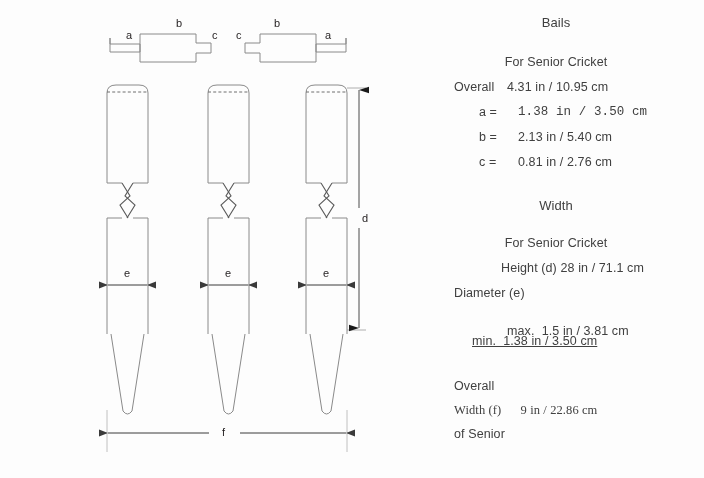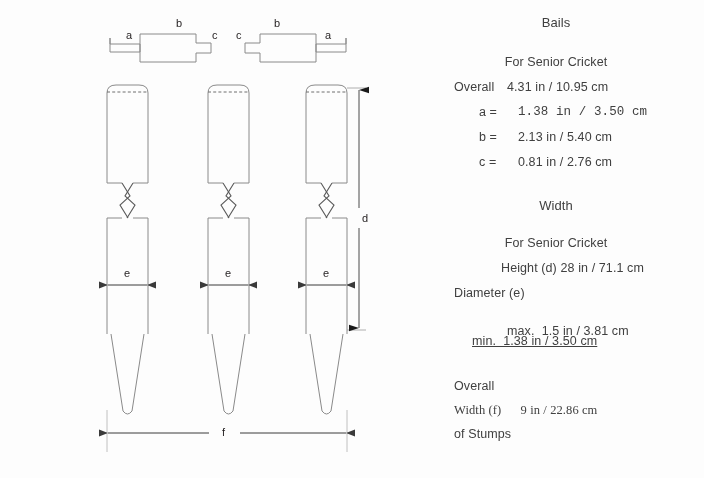--- a/index.html
+++ b/index.html
@@ -169,17 +169,17 @@
 
     <div class="t ctr" style="top:236px;">For Senior Cricket</div>
 
     <div class="t" style="top:261px;left:30px;margin-left:47px;">Height (d) 28 in / 71.1 cm</div>
     <div class="t" style="top:286px;left:30px;">Diameter (e)</div>
     <div class="t" style="top:324px;left:48px;margin-left:35px;">max.  1.5 in / 3.81 cm</div>
     <div class="t" style="top:334px;left:48px;text-decoration:underline;">min.  1.38 in / 3.50 cm</div>
 
     <div class="t" style="top:379px;left:30px;">Overall</div>
     <div class="t" style="top:403px;left:30px;font-family:Liberation Serif, serif;">Width (f)      9 in / 22.86 cm</div>
-    <div class="t" style="top:427px;left:30px;">of Stumps</div>
+    <div class="t" style="top:427px;left:30px;">of Senior</div>
 
   </div>
 
 </div>
 
 </body></html>

